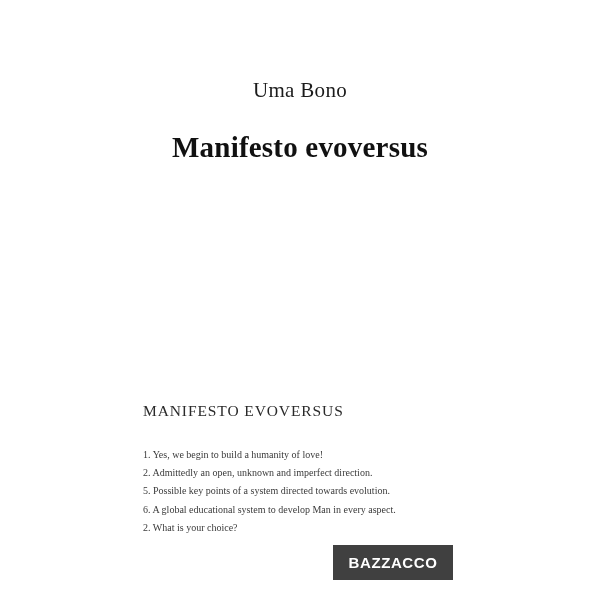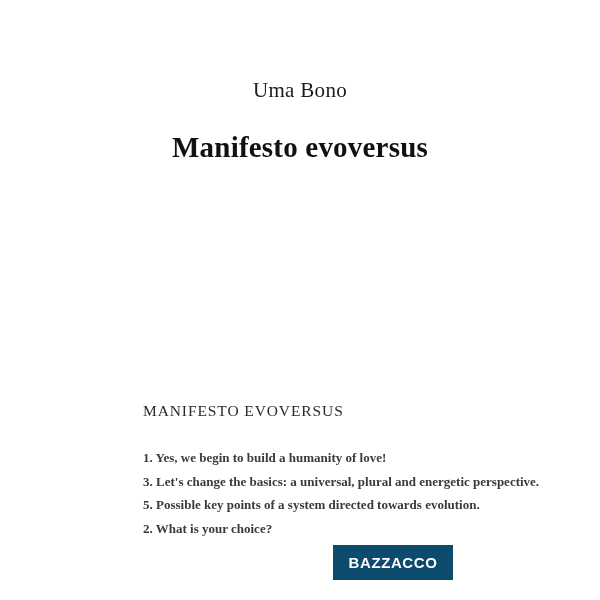--- a/index.html
+++ b/index.html
@@ -52,35 +52,34 @@
   .excerpt-heading {
     font-family: "Liberation Serif", serif;
     font-size: 15.5px;
     font-weight: 400;
     color: #2a2a2a;
     letter-spacing: 0.9px;
     margin-bottom: 26px;
   }
   .excerpt-list {
     font-family: "Liberation Serif", serif;
-    font-size: 13px;
+    font-size: 10px;
     color: #3a3a3a;
     line-height: 1.82;
-    font-weight: bold;
   }
   .excerpt-list div {
     white-space: nowrap;
   }
   .publisher-badge {
     position: absolute;
     left: 333px;
     top: 545px;
     width: 120px;
     height: 35px;
-    background: #0c4a6e;
+    background: #404040;
     display: flex;
     align-items: center;
     justify-content: center;
   }
   .publisher-badge span {
     font-family: "Liberation Sans", sans-serif;
     font-size: 15px;
     font-weight: 700;
     color: #ffffff;
     letter-spacing: 0.6px;
@@ -92,22 +91,23 @@
 <div class="page">
 
   <div class="author">Uma Bono</div>
 
   <div class="book-title">Manifesto evoversus</div>
 
   <div class="excerpt">
     <div class="excerpt-heading">MANIFESTO EVOVERSUS</div>
     <div class="excerpt-list">
       <div>1. Yes, we begin to build a humanity of love!</div>
-      <div>3. Let's change the basics: a universal, plural and energetic perspective.</div>
+      <div>2. Admittedly an open, unknown and imperfect direction.</div>
       <div>5. Possible key points of a system directed towards evolution.</div>
+      <div>6. A global educational system to develop Man in every aspect.</div>
       <div>2. What is your choice?</div>
     </div>
   </div>
 
   <div class="publisher-badge">
     <span>BAZZACCO</span>
   </div>
 
 </div>
 

